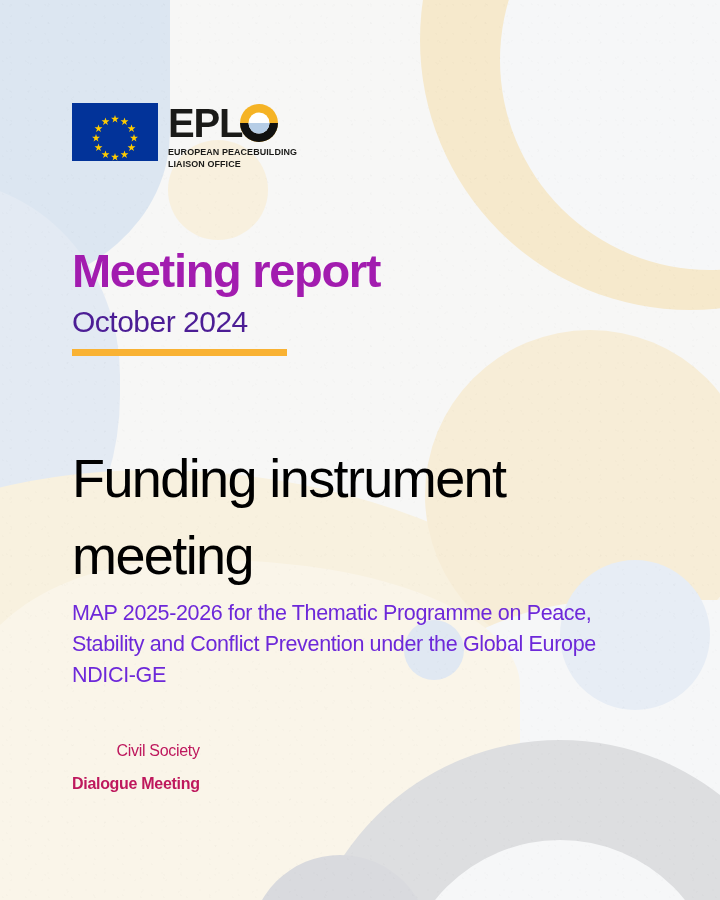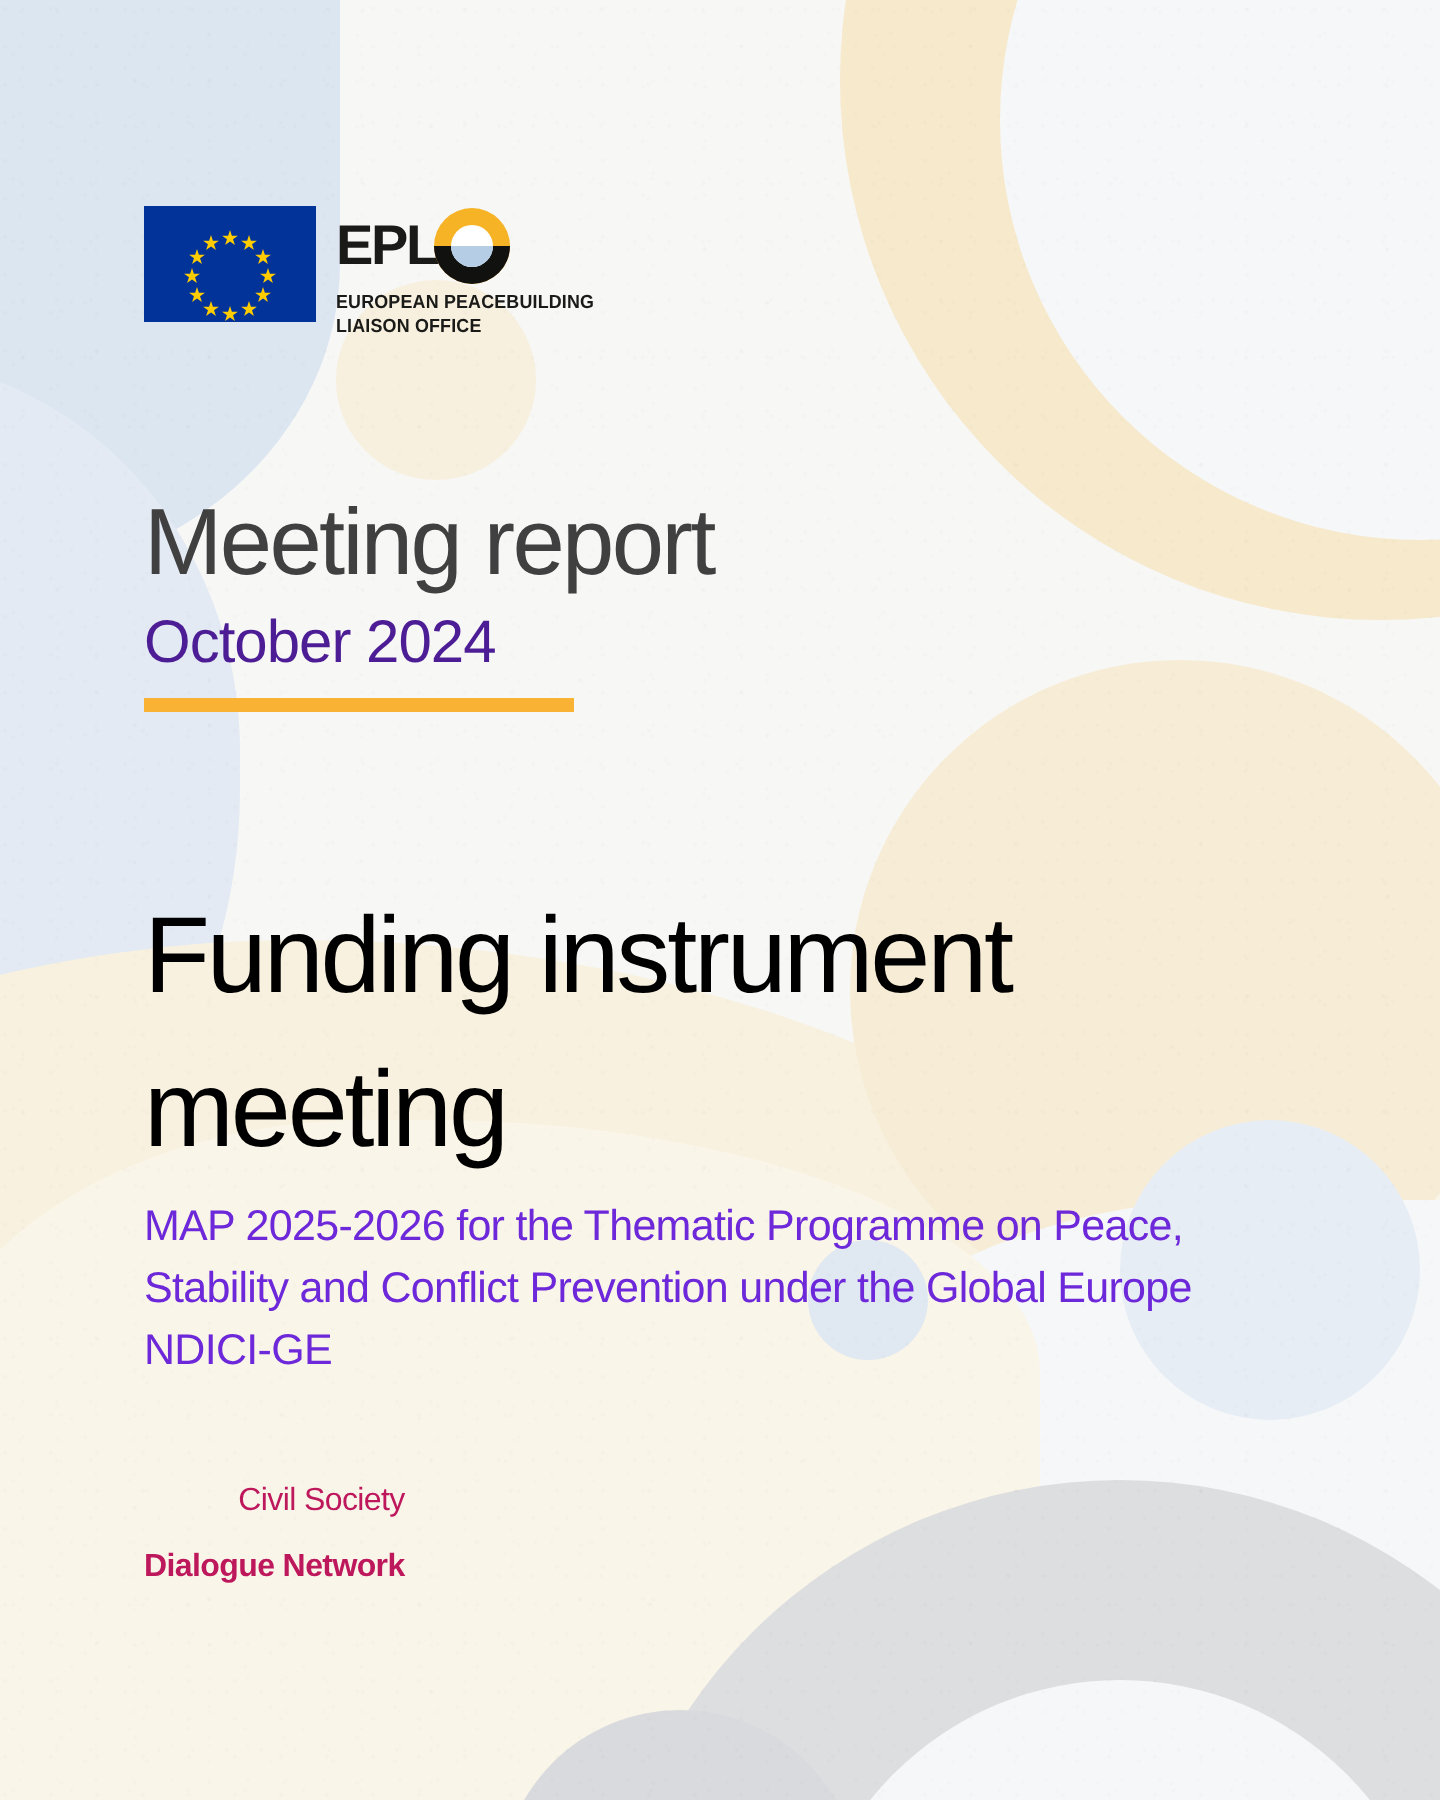--- a/index.html
+++ b/index.html
@@ -179,21 +179,21 @@
   .eplo-mark {
     margin-left: 10px;
     position: relative;
   }
   .eplo-word {
     display: flex;
     align-items: center;
     height: 40px;
   }
   .eplo-letters {
-    font-size: 28px;
+    font-size: 40px;
     font-weight: 700;
     letter-spacing: -1.2px;
     color: #1A1A18;
     line-height: 40px;
     font-family: "Liberation Sans", sans-serif;
   }
   .eplo-o {
     position: relative;
     width: 40px;
     height: 40px;
@@ -210,23 +210,23 @@
     transform-origin: left center;
     white-space: pre-line;
   }
 
   
   .kicker {
     position: absolute;
     top: 243px;
     left: 0;
     font-size: 47px;
-    font-weight: 400;
+    font-weight: 700;
     letter-spacing: -1.3px;
-    color: #404040;
+    color: #a21caf;
     line-height: 56px;
   }
   .kicker-sub {
     position: absolute;
     top: 303px;
     left: 0;
     font-size: 30px;
     font-weight: 400;
     letter-spacing: -.5px;
     color: #4c1d95;
@@ -343,17 +343,17 @@
     <div class="kicker">Meeting report</div>
     <div class="kicker-sub">October 2024</div>
     <div class="rule"></div>
 
     <h1 class="title">Funding instrument meeting</h1>
 
     <p class="subtitle">MAP 2025-2026 for the Thematic Programme on Peace, Stability and Conflict Prevention under the Global Europe NDICI-GE</p>
 
     <div class="brand">
       <div class="brand-line1">Civil Society</div>
-      <div class="brand-line2">Dialogue Network</div>
+      <div class="brand-line2">Dialogue Meeting</div>
     </div>
 
   </div>
 </div>
 
 </body></html>

